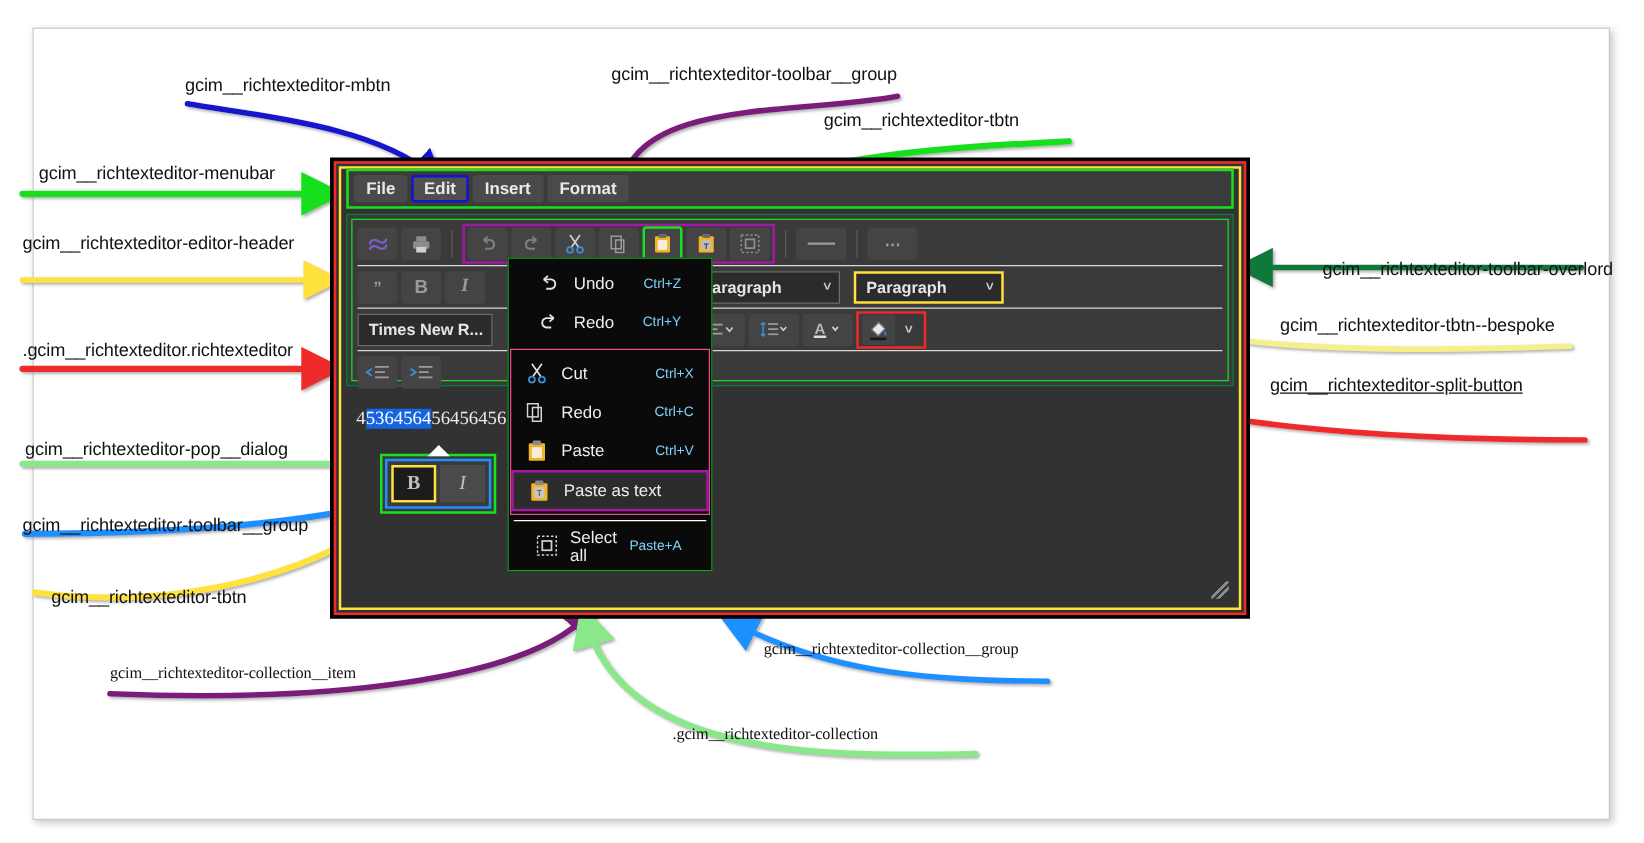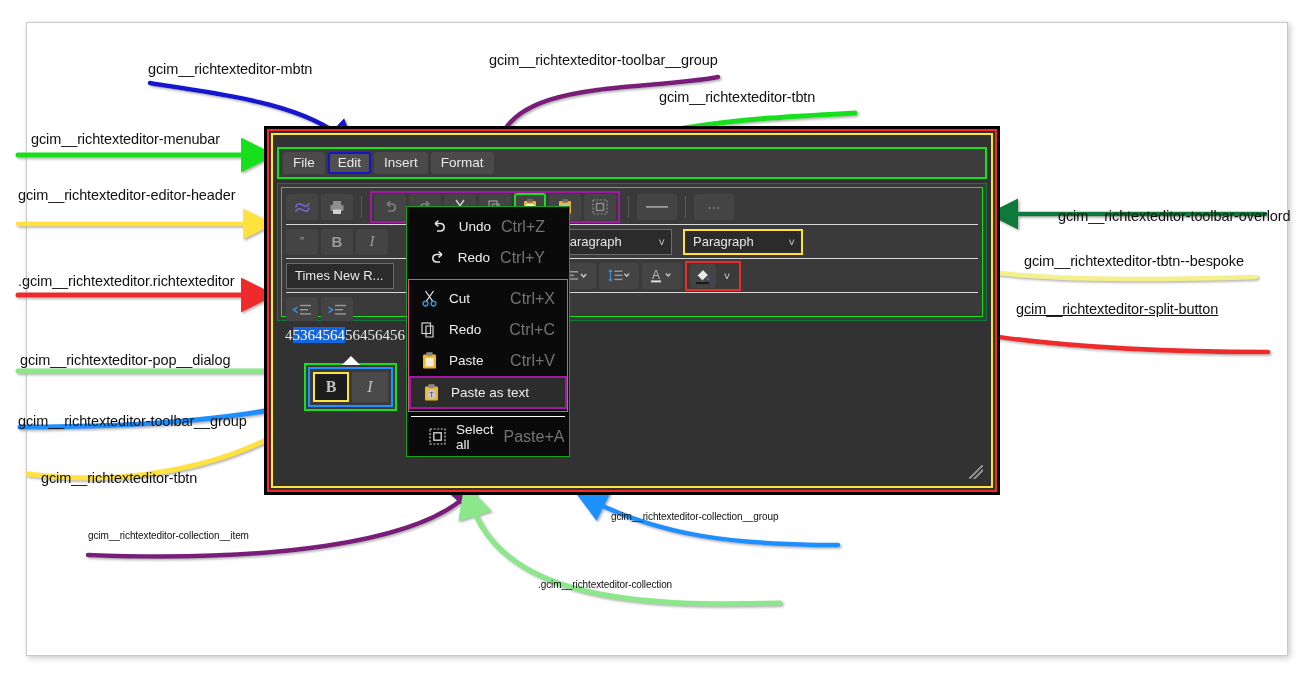--- a/index.html
+++ b/index.html
@@ -32,21 +32,21 @@
 
   
   .lbl {
     position: absolute;
     font-family: "Liberation Sans", sans-serif;
     font-size: 14.5px;
     color: #111111;
     white-space: nowrap;
     letter-spacing: -0.1px;
   }
-  .lbl.sm { font-size: 10px; }
+  .lbl.sm { font-size: 13px; font-family: Liberation Serif, serif; }
 
   
   #arrows { position: absolute; left:0; top:0; width:1315px; height:674px; pointer-events:none; }
 
   
   .rte-outer {            
     position: absolute;
     left: 264px; top: 126px;
     width: 736px; height: 369px;
     background: #000000;
@@ -58,21 +58,21 @@
     border: 2px solid #ef2a2a;
     background: #323232;
     padding: 2px;
   }
   .rte-yellow {           
     position: relative;
     width: 100%; height: 100%;
     border: 2px solid #ffe23d;
     background: #323232;
   }
-  .hdr-inner { position:relative; padding: 12px 4px 0 4px; }
+  .hdr-inner { position:relative; padding: 0 4px 0 4px; font-weight: bold; }
 
   
   .menubar {
     border: 2px solid #17e01c;
     background: #3b3b3b;
     height: 32px;
     display: flex;
     align-items: center;
     padding: 0 4px;
     gap: 3px;
@@ -204,21 +204,21 @@
   .ctx-group { padding: 2px 12px; }
   .ctx-group.blue-out { border: 1px solid #ec4899; margin: 4px 1px; padding: 3px 0 2px 0; }
   .ctx-item {
     display:flex; align-items:center;
     height: 31px;
     padding: 0 12px 0 10px;
     gap: 10px;
   }
   .ctx-item .ic { width: 20px; display:flex; align-items:center; justify-content:center; }
   .ctx-item .lab { flex: 1; }
-  .ctx-item .acc { color:#737373; font-size:16px; }
+  .ctx-item .acc { color:#7dd3fc; font-size:11px; }
   .ctx-item.sel { border: 2px solid #a317a3; background:#2c2c2c; height:33px; }
   .ctx-div { height:1px; background:#ffffff; margin: 2px 4px; }
 
   svg { display:block; }
 </style>
 </head>
 <body>
 
 <div id="page">
 

